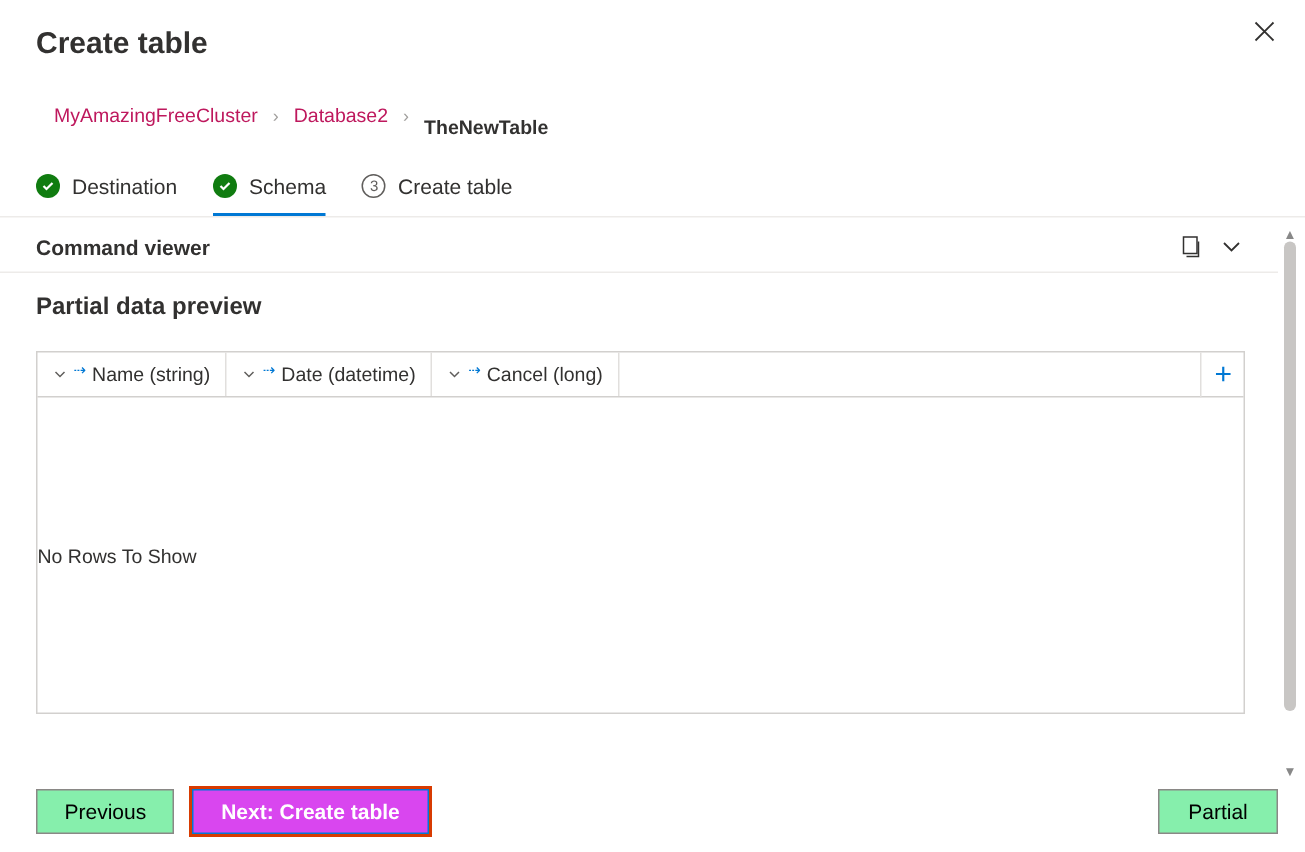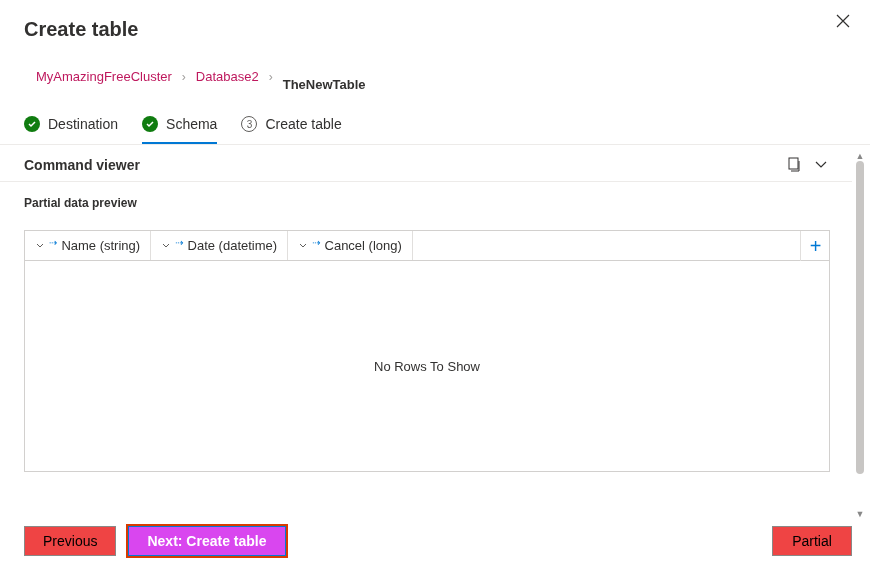--- a/index.html
+++ b/index.html
@@ -151,21 +151,21 @@
     .icon-btn {
       cursor: pointer;
       color: #323130;
       font-size: 16px;
       display: flex;
       align-items: center;
     }
     .preview-title {
       padding: 14px 24px 10px 24px;
       font-weight: 600;
-      font-size: 12px;
+      font-size: 16px;
       margin-right: 18px;
     }
     .preview-box {
       margin: 0 24px 0 24px;
       border: 1px solid #d2d0ce;
       margin-right: 40px;
     }
     .edit-columns {
       padding: 12px 12px;
       display: flex;
@@ -222,39 +222,39 @@
       color: #0078d4;
       font-size: 20px;
       border-left: 1px solid #e1dfdd;
       cursor: pointer;
       font-weight: 300;
     }
     .table-body {
       height: 210px;
       display: flex;
       align-items: center;
-      justify-content: center;
+      justify-content: flex-start;
       font-size: 13px;
       color: #323130;
     }
     .footer {
       position: absolute;
       bottom: 0;
       left: 0;
       right: 0;
       padding: 10px 18px 12px 24px;
       display: flex;
       align-items: center;
       gap: 12px;
     }
     .btn {
       padding: 6px 18px;
       font-size: 14px;
       border: 1px solid #8a8886;
-      background: #ef4444;
+      background: #86efac;
       cursor: pointer;
       font-family: inherit;
       min-width: 80px;
     }
     .btn-primary {
       background: #d946ef;
       border-color: #0078d4;
       color: #fff;
       outline: 2px solid #d83b01;
       outline-offset: 0;

